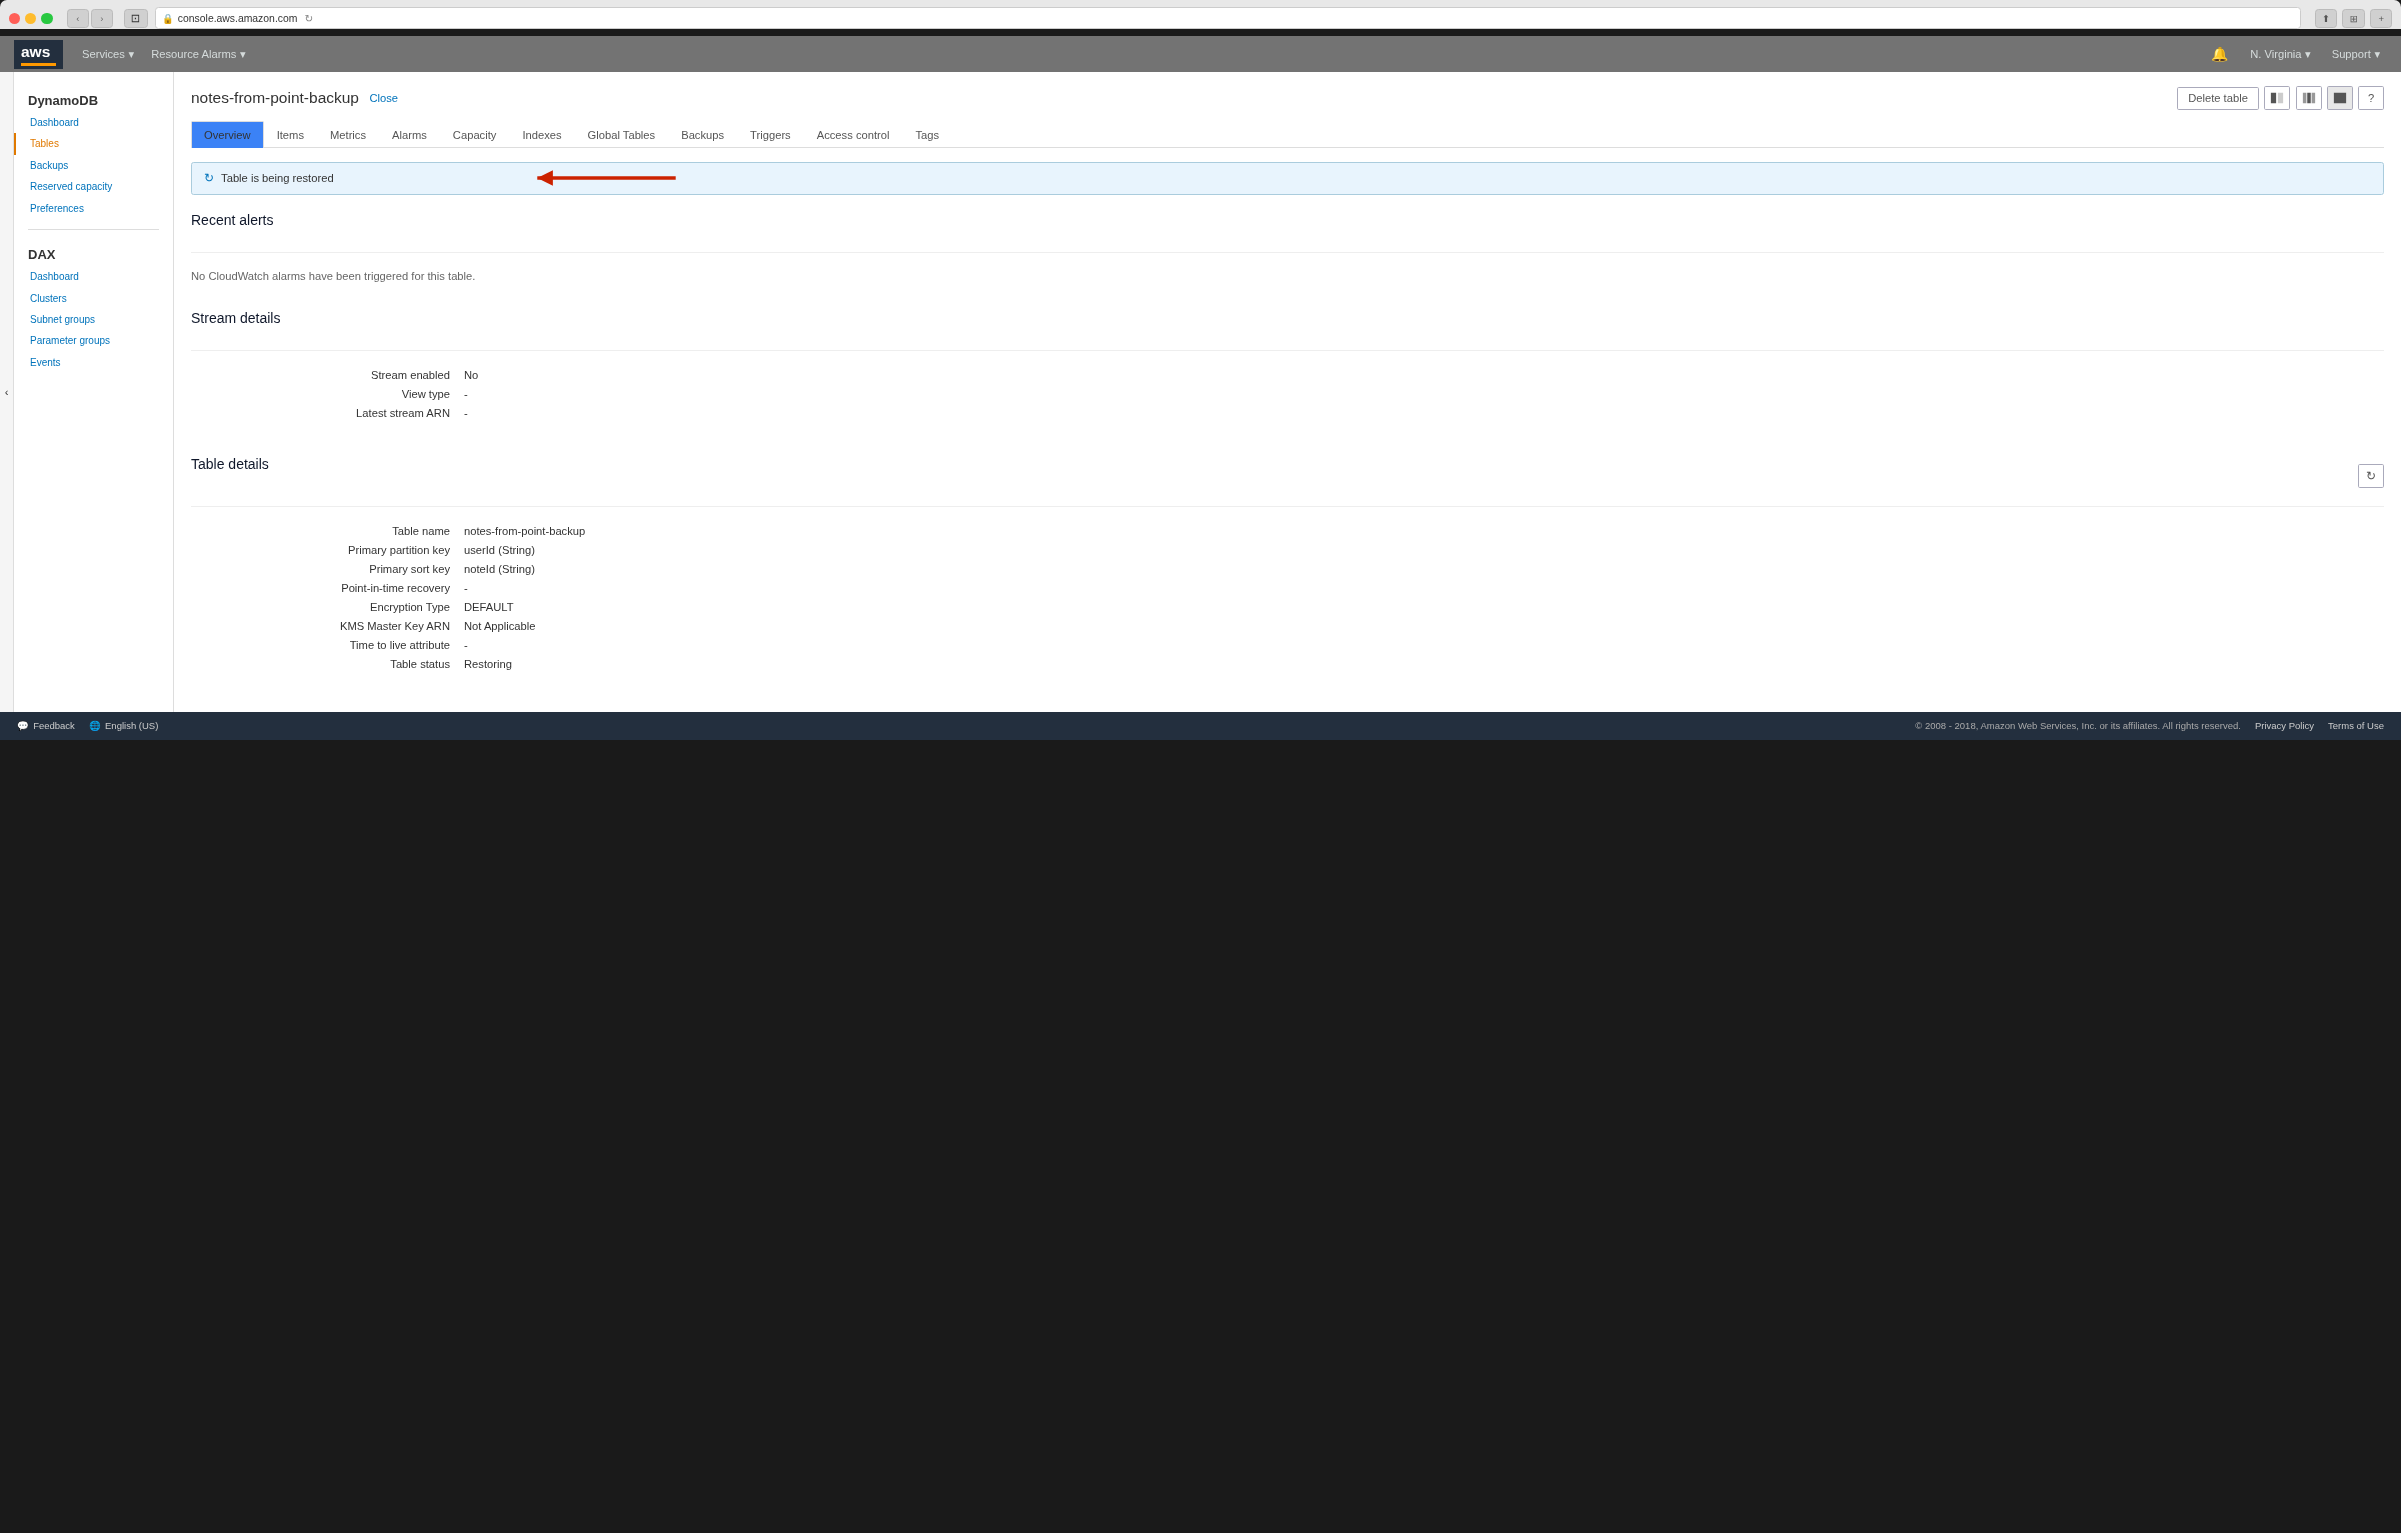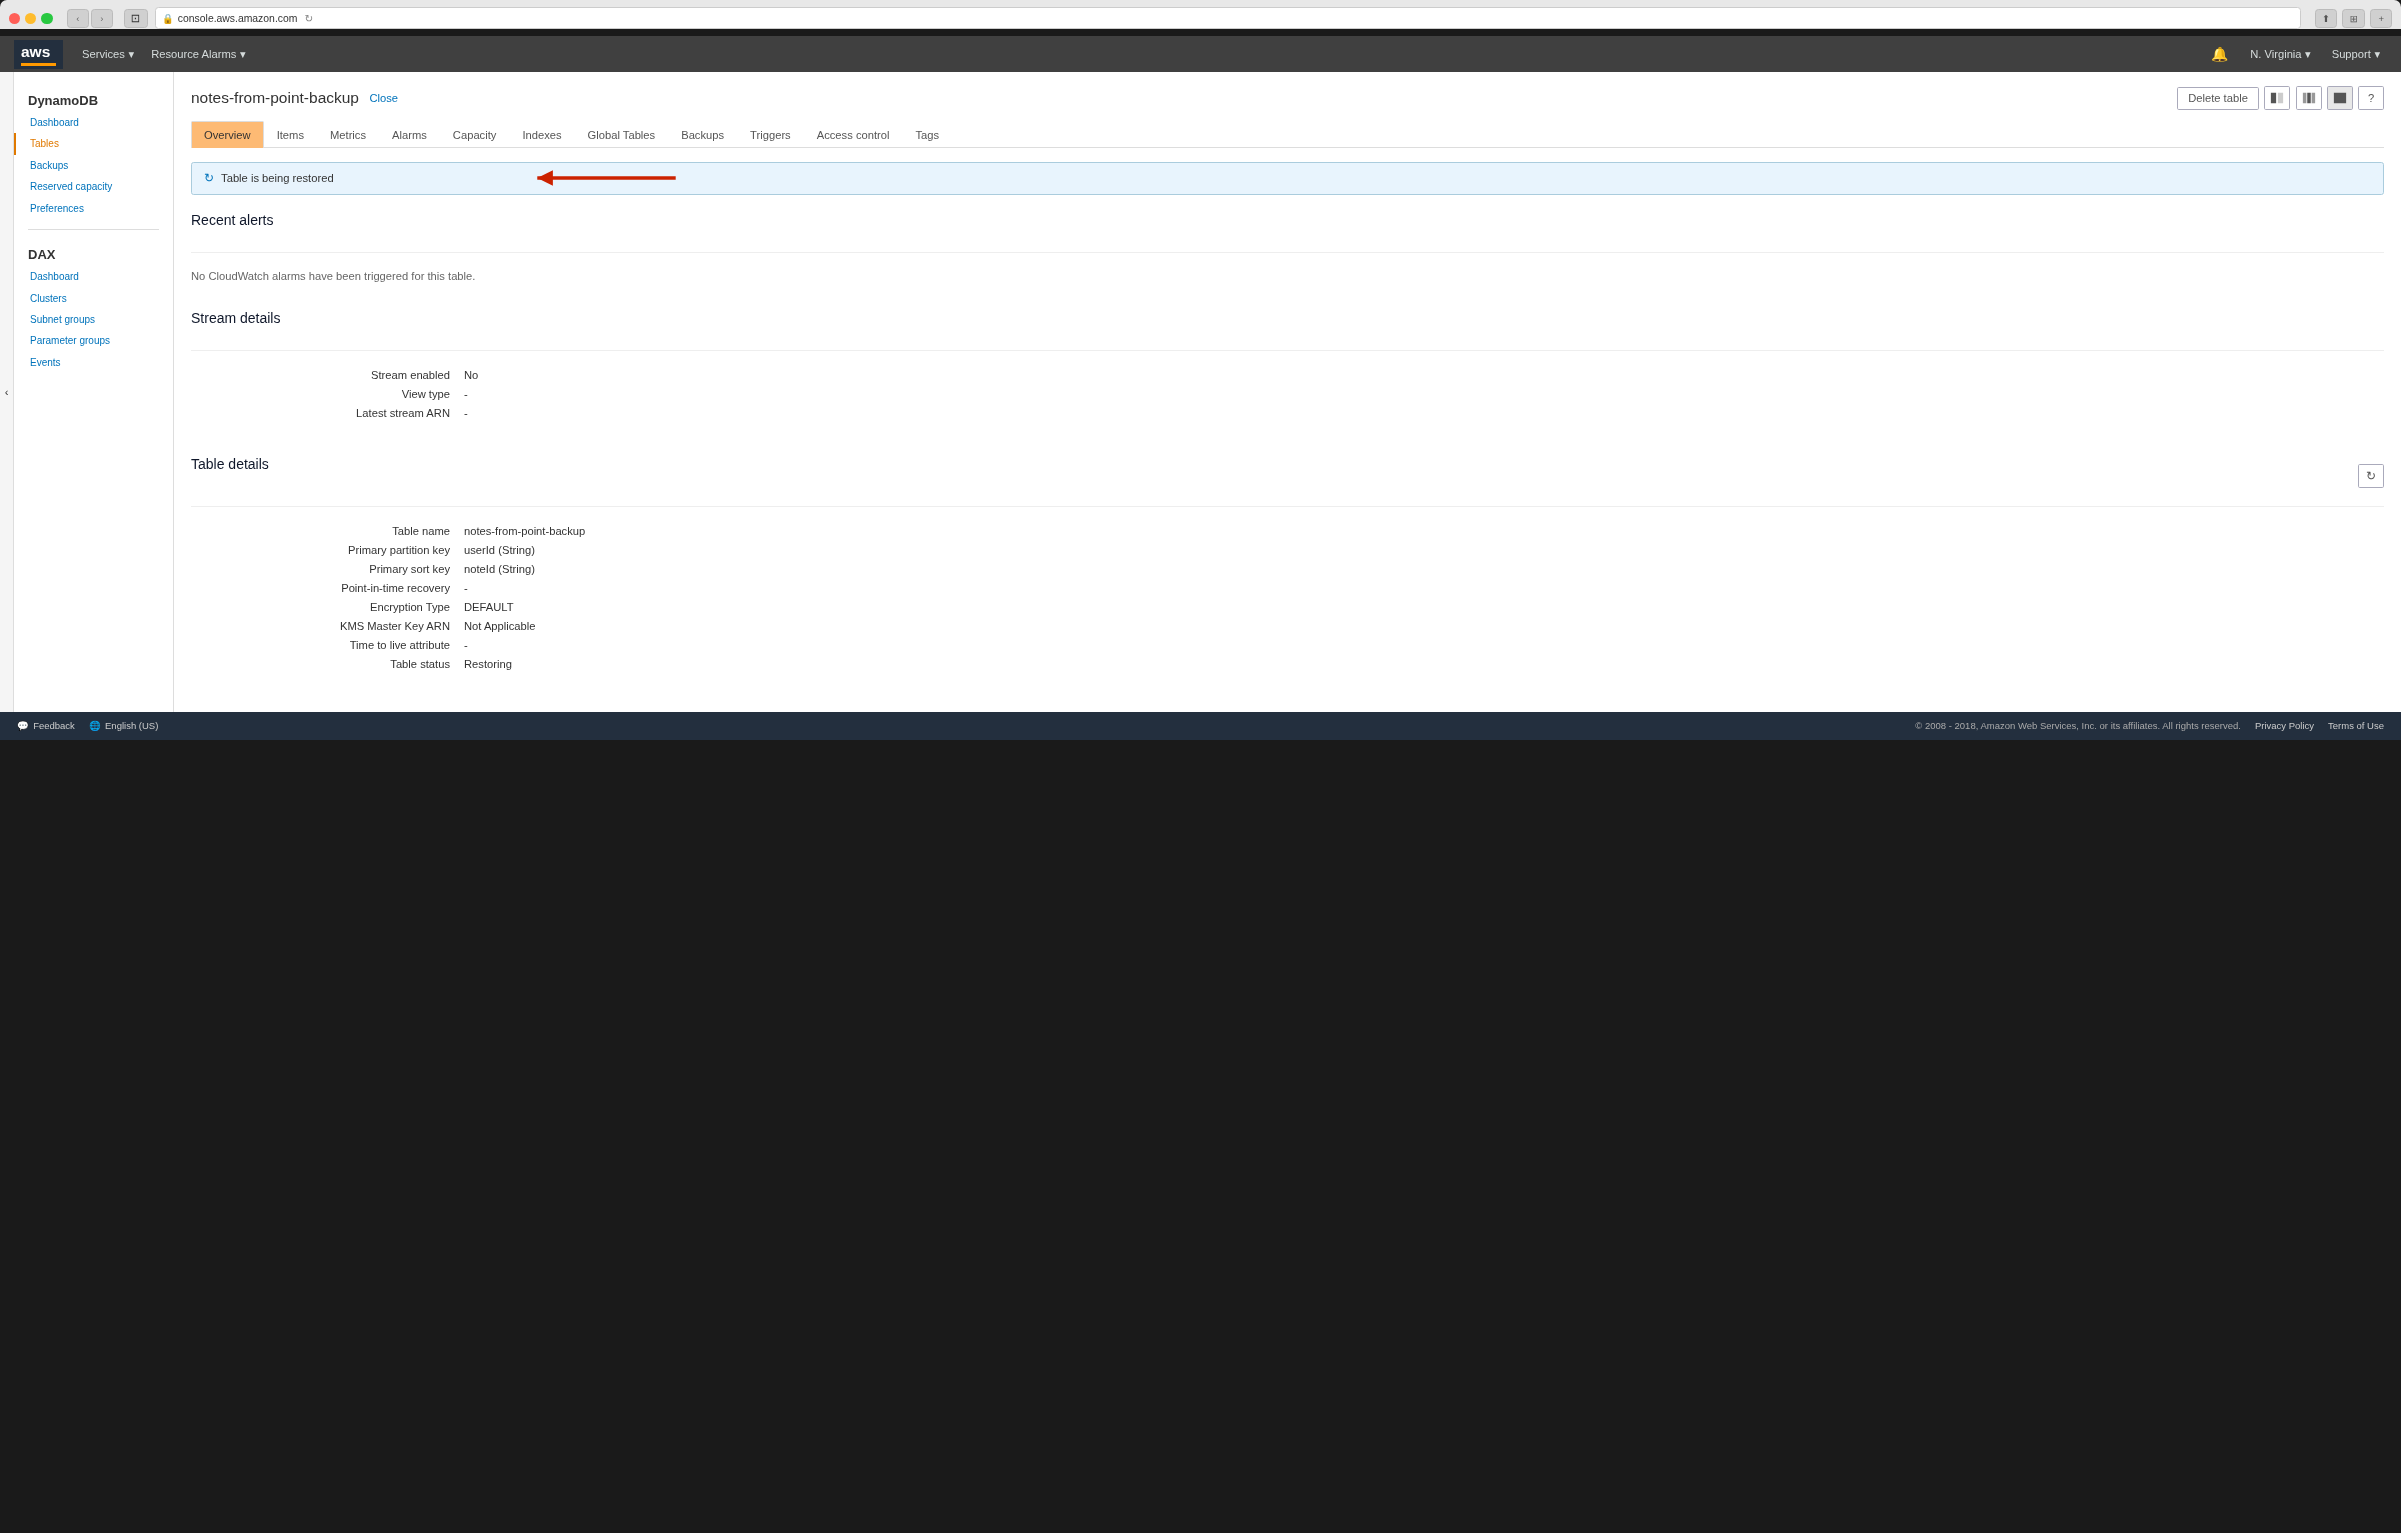--- a/index.html
+++ b/index.html
@@ -15,21 +15,21 @@
     .tl.green { background: #28c840; }
     .nav-buttons { display: flex; gap: 1.7px; margin-left: 7px; }
     .nav-btn { width: 22.4px; height: 19px; background: #d0d0d0; border: 0.9px solid #bbb; border-radius: 3.5px; display: flex; align-items: center; justify-content: center; cursor: pointer; font-size: 9.5px; color: #666; }
     .sidebar-toggle { width: 24px; height: 19px; background: #d0d0d0; border: 0.9px solid #bbb; border-radius: 3.5px; display: flex; align-items: center; justify-content: center; margin-left: 3.5px; cursor: pointer; }
     .address-bar { flex: 1; height: 22.4px; background: white; border: 0.9px solid #ccc; border-radius: 3.5px; display: flex; align-items: center; padding: 0 7px; gap: 3.5px; font-size: 10.4px; color: #333; }
     .address-bar .lock { color: #888; font-size: 9.5px; }
     .browser-actions { display: flex; gap: 5.2px; margin-left: 7px; }
     .br-btn { width: 22.4px; height: 19px; background: #d0d0d0; border: 0.9px solid #bbb; border-radius: 3.5px; display: flex; align-items: center; justify-content: center; cursor: pointer; font-size: 9.5px; color: #555; }
 
     
-    .aws-nav { background: #404040; display: flex; align-items: center; padding: 0 14px; height: 36px; }
+    .aws-nav { background: #737373; display: flex; align-items: center; padding: 0 14px; height: 36px; }
     .aws-logo { background: #232f3e; padding: 3.5px 7px; margin-right: 10.4px; }
     .aws-logo .logo-text { color: white; font-weight: bold; font-size: 15.5px; }
     .aws-logo .logo-bar { width: 35px; height: 2.6px; background: #ff9900; margin-top: 1.7px; }
     .nav-menu-item { color: #d5dbdb; font-size: 11.2px; padding: 0 8.6px; height: 36px; display: flex; align-items: center; gap: 3.5px; cursor: pointer; }
     .nav-spacer { flex: 1; }
     .nav-right { display: flex; align-items: center; gap: 7px; }
     .nav-right-item { color: #d5dbdb; font-size: 11.2px; padding: 0 7px; display: flex; align-items: center; gap: 3.5px; cursor: pointer; }
     .bell-icon { font-size: 14px; }
 
     
@@ -52,21 +52,21 @@
     .page-title { font-size: 15.5px; color: #333; }
     .close-link { color: #0073bb; font-size: 11.2px; cursor: pointer; }
     .header-actions { display: flex; align-items: center; gap: 5.2px; }
     .delete-btn { padding: 4.3px 10.4px; background: white; border: 0.9px solid #aab; border-radius: 1.7px; font-size: 11.2px; color: #555; cursor: pointer; }
     .view-btn { width: 26px; height: 24px; background: white; border: 0.9px solid #aab; border-radius: 1.7px; display: flex; align-items: center; justify-content: center; cursor: pointer; color: #555; }
     .view-btn.active { background: #e8e8e8; }
 
     
     .tabs { display: flex; border-bottom: 0.9px solid #ddd; margin-bottom: 14px; }
     .tab { padding: 7px 12px; font-size: 11.2px; color: #555; cursor: pointer; border: 0.9px solid transparent; border-bottom: none; margin-bottom: -0.9px; }
-    .tab.active { background: #fdba74; border-color: #ddd; border-bottom-color: white; color: #333; font-weight: 500; border-radius: 1.7px 1.7px 0 0; }
+    .tab.active { background: #3b82f6; border-color: #ddd; border-bottom-color: white; color: #333; font-weight: 500; border-radius: 1.7px 1.7px 0 0; }
 
     
     .restore-banner { background: #e8f4fd; border: 0.9px solid #acd; border-radius: 2.6px; padding: 8.6px 12px; display: flex; align-items: center; gap: 7px; margin-bottom: 17px; position: relative; }
     .restore-banner .refresh-icon { color: #0073bb; font-size: 12px; }
     .restore-banner .banner-text { font-size: 11.2px; color: #333; }
 
     
     .section-header { font-size: 14px; font-weight: normal; color: #0f172a; padding-bottom: 24px; border-bottom: 0.9px solid #eee; margin-bottom: 10.4px; }
 
     

